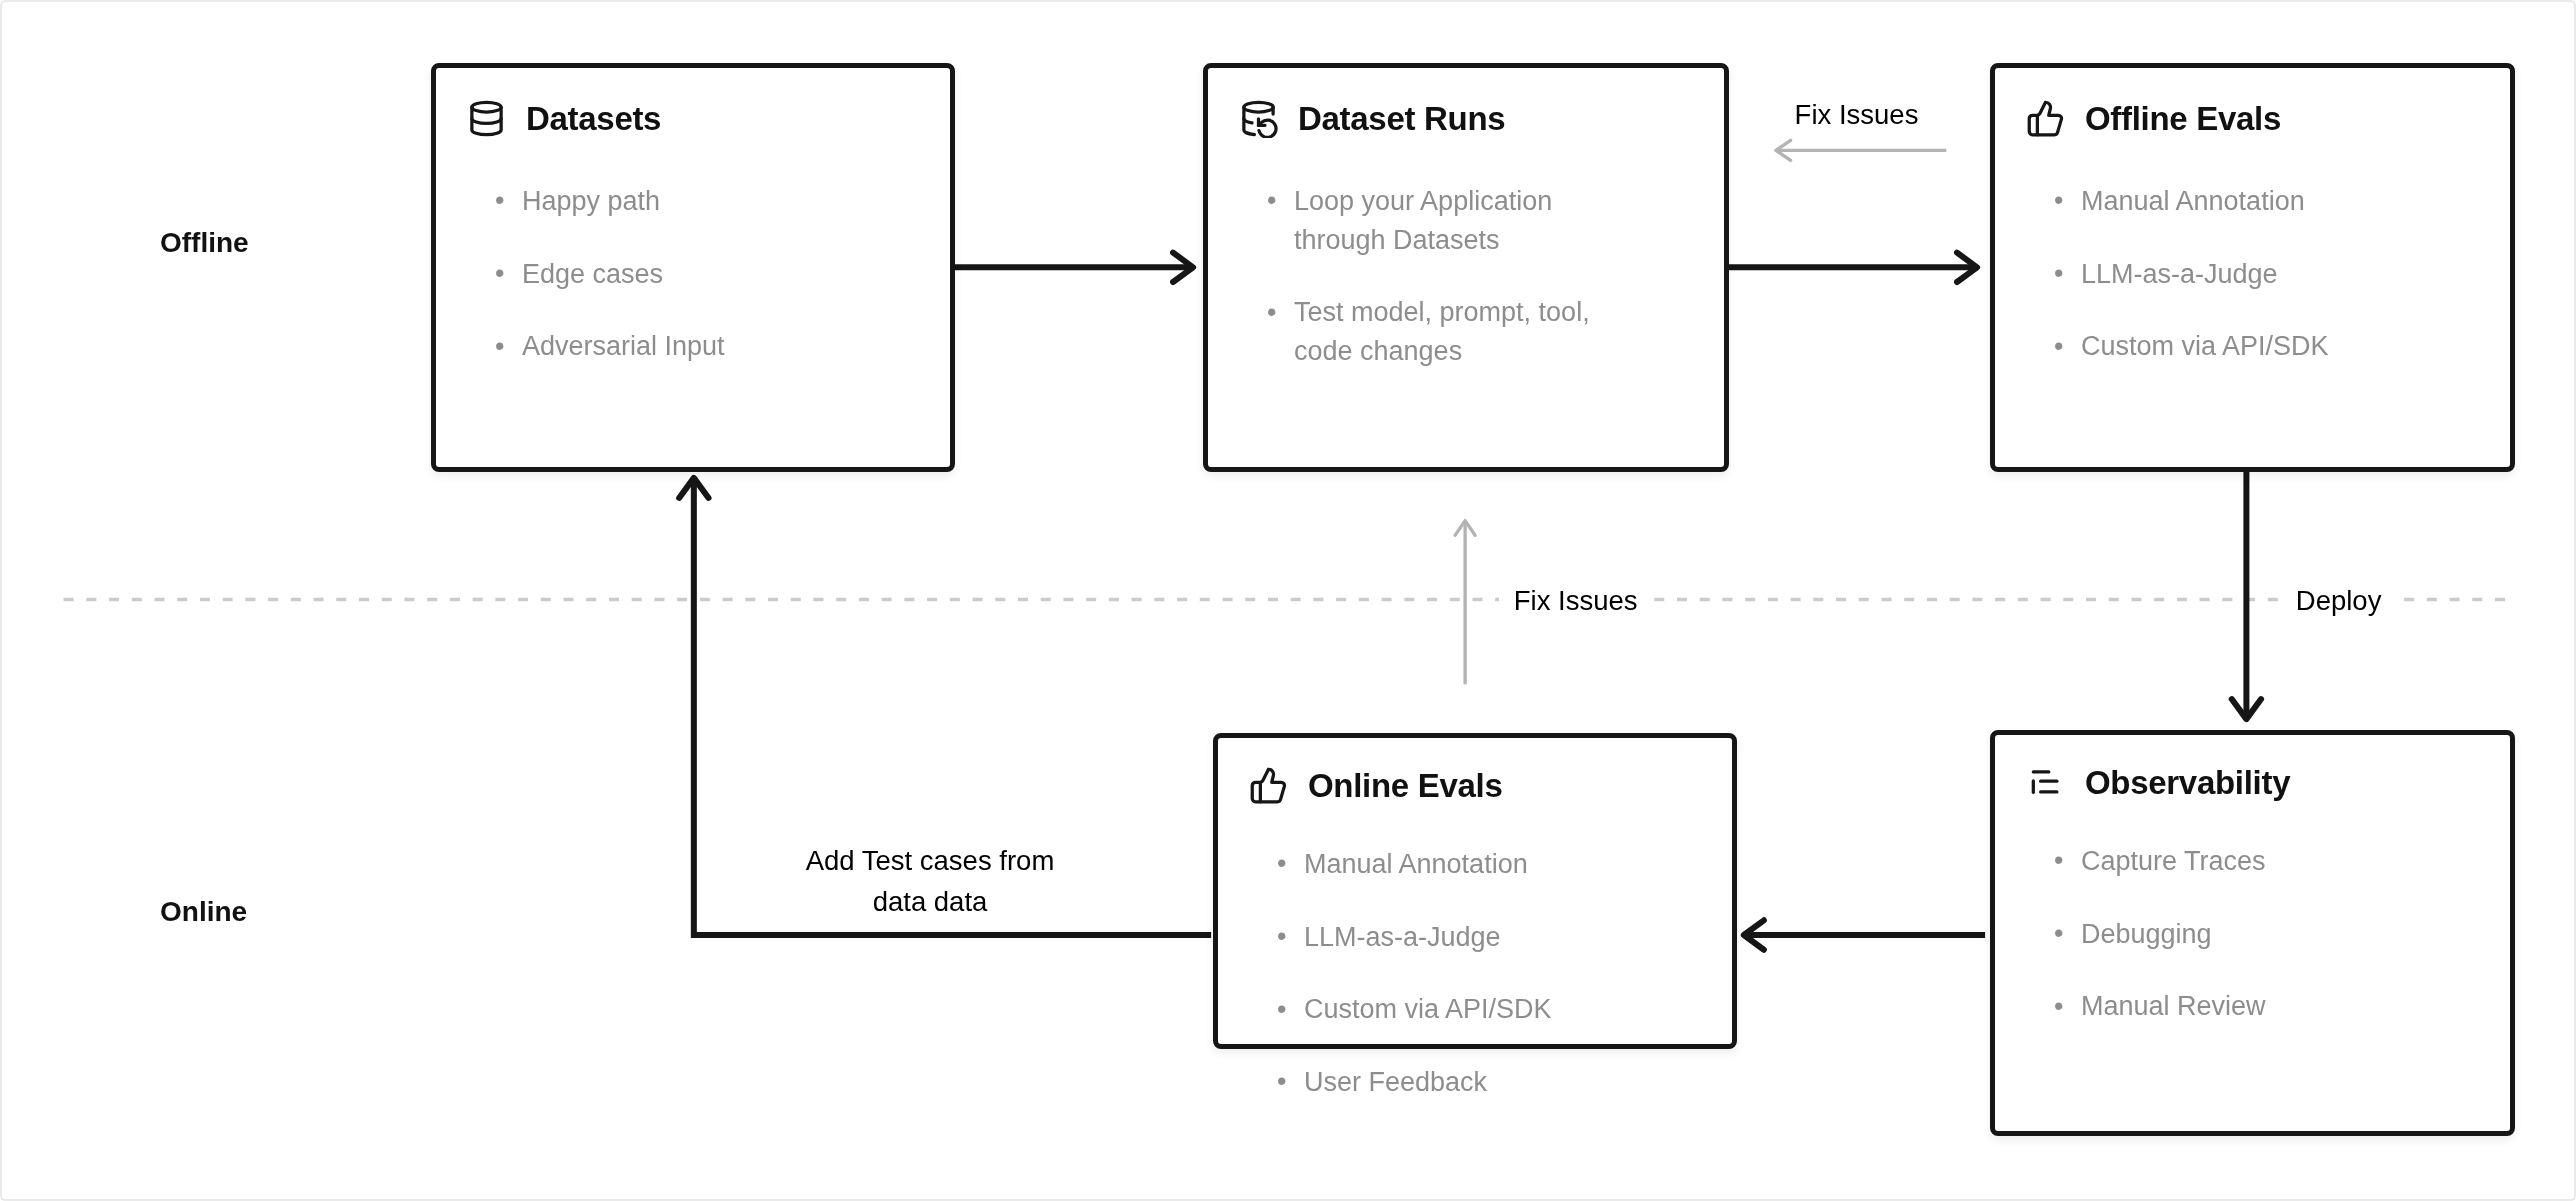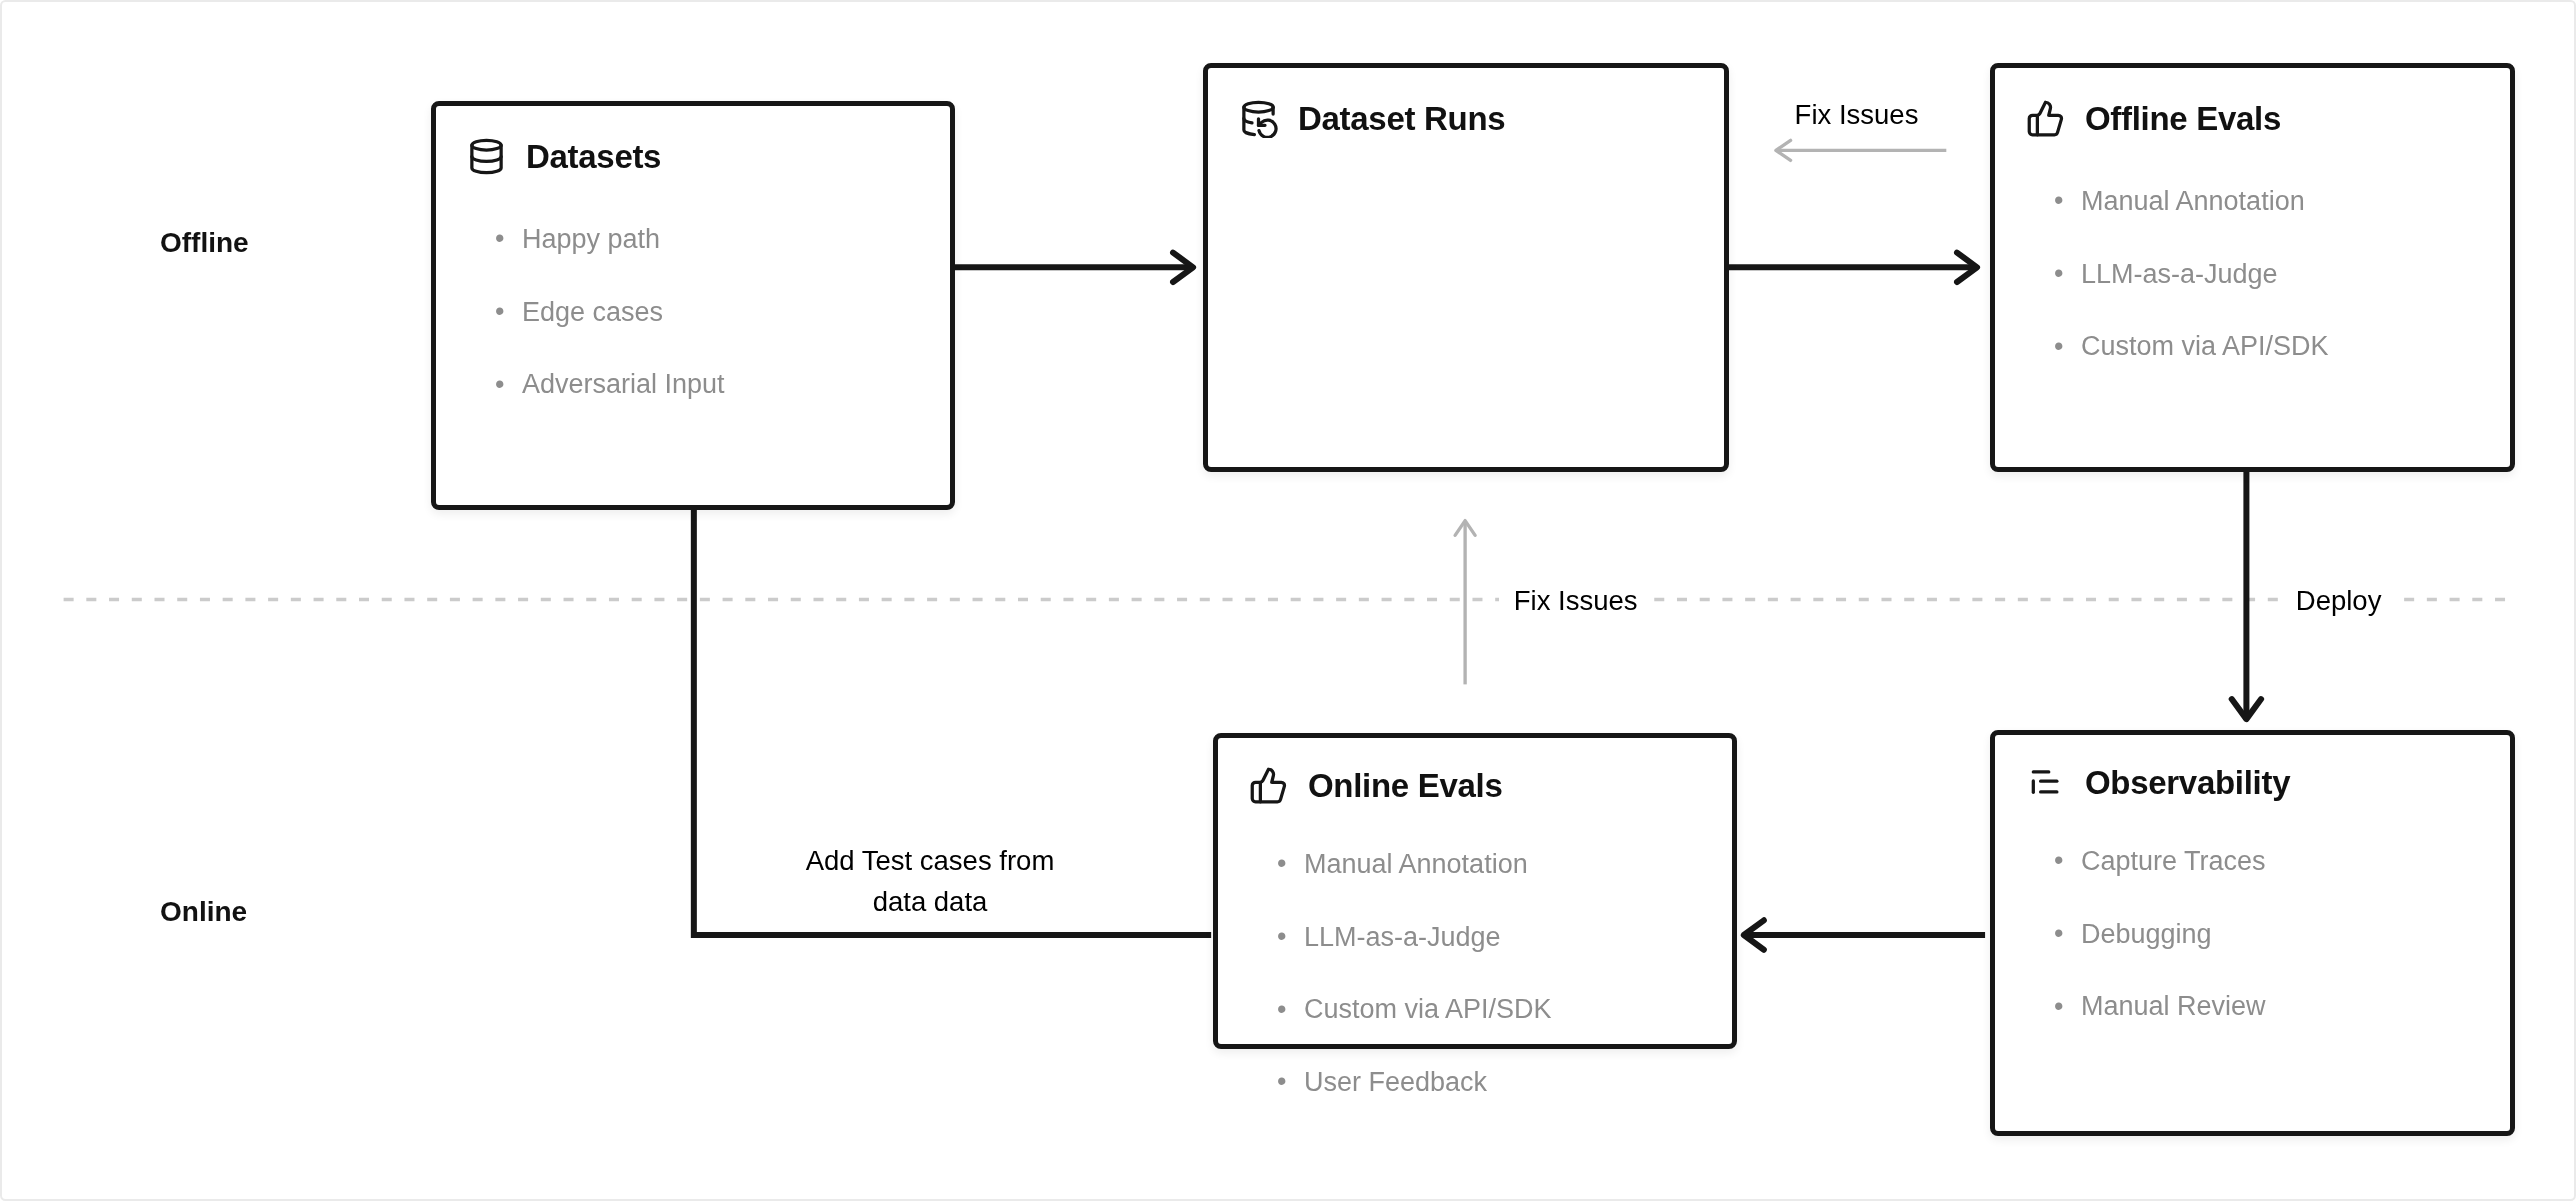--- a/index.html
+++ b/index.html
@@ -70,21 +70,21 @@
     <path d="M1420 397 H1776" stroke="#161616" stroke-width="9" fill="none" marker-end="url(#head-black)"></path>
     <path d="M2574 397 H2949" stroke="#161616" stroke-width="9" fill="none" marker-end="url(#head-black)"></path>
     <path d="M3354 700 V1071" stroke="#161616" stroke-width="9" fill="none" marker-end="url(#head-black)"></path>
     <path d="M2963 1396 H2604" stroke="#161616" stroke-width="9" fill="none" marker-end="url(#head-black)"></path>
     <path d="M1805 1396 H1031 V714" stroke="#161616" stroke-width="9" fill="none" marker-end="url(#head-black)"></path>
   </svg>
 
   <div class="section-label" style="left:158px; top:225px;">Offline</div>
   <div class="section-label" style="left:158px; top:894px;">Online</div>
 
-  <div class="box" style="left:429px; top:61px; width:524px; height:409px;margin-top:38px;">
+  <div class="box" style="left:429px; top:61px; width:524px; height:409px;">
     <div class="box-header">
       <svg viewBox="0 0 24 24">
         <ellipse cx="12" cy="5" rx="9" ry="3"></ellipse>
         <path d="M3 5v14a9 3 0 0 0 18 0V5"></path>
         <path d="M3 12a9 3 0 0 0 18 0"></path>
       </svg>
       <div class="box-title">Datasets</div>
     </div>
     <ul>
       <li>Happy path</li>
@@ -98,20 +98,24 @@
       <svg viewBox="0 0 24 24">
         <ellipse cx="12" cy="5" rx="9" ry="3"></ellipse>
         <path d="M3 5v14a9 3 0 0 0 6.5 2.9"></path>
         <path d="M3 12a9 3 0 0 0 5 2.7"></path>
         <path d="M21 5v4.3"></path>
         <path d="M12.3 19.4a5.3 5.3 0 1 0 1.6-5L12 16.2"></path>
         <path d="M12 12.2v4h4"></path>
       </svg>
       <div class="box-title">Dataset Runs</div>
     </div>
+    <ul>
+      <li>Loop your Application through Datasets</li>
+      <li>Test model, prompt, tool, code changes</li>
+    </ul>
   </div>
 
   <div class="box" style="left:1988px; top:61px; width:525px; height:409px;">
     <div class="box-header">
       <svg viewBox="0 0 24 24">
         <path d="M7 10v12"></path>
         <path d="M15 5.88 14 10h5.83a2 2 0 0 1 1.92 2.56l-2.33 8A2 2 0 0 1 17.5 22H4a2 2 0 0 1-2-2v-8a2 2 0 0 1 2-2h2.76a2 2 0 0 0 1.79-1.11L12 2a3.13 3.13 0 0 1 3 3.88Z"></path>
       </svg>
       <div class="box-title">Offline Evals</div>
     </div>

